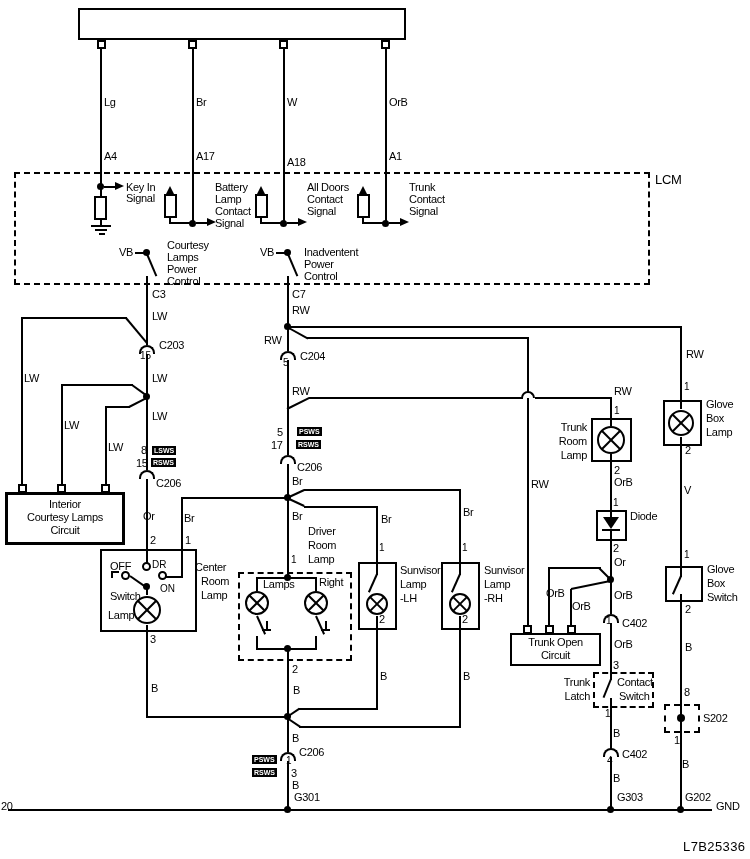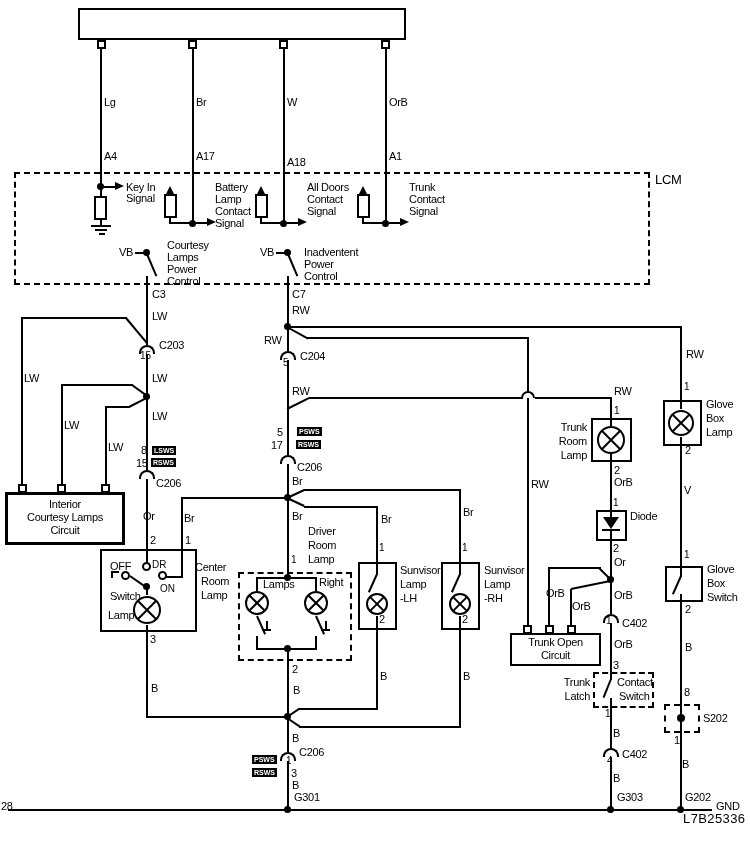--- a/index.html
+++ b/index.html
@@ -455,21 +455,21 @@
   <span class="lbl" style="left:706px;top:398px">Glove</span>
   <span class="lbl" style="left:706px;top:412px">Box</span>
   <span class="lbl" style="left:706px;top:426px">Lamp</span>
   <span class="lbl" style="left:685px;top:444px">2</span>
   <span class="pn" style="left:684px;top:549px">1</span>
   <span class="lbl" style="left:707px;top:563px">Glove</span>
   <span class="lbl" style="left:707px;top:577px">Box</span>
   <span class="lbl" style="left:707px;top:591px">Switch</span>
   <span class="lbl" style="left:685px;top:603px">2</span>
 
-  <span class="lbl" style="left:1px;top:800px">28</span>
+  <span class="lbl" style="left:1px;top:800px">20</span>
   <span class="lbl" style="left:294px;top:791px">G301</span>
   <span class="lbl" style="left:617px;top:791px">G303</span>
   <span class="lbl" style="left:685px;top:791px">G202</span>
   <span class="lbl" style="left:716px;top:800px">GND</span>
 
-  <span class="lbl big" style="left:683px;top:812px;letter-spacing:0.4px">L7B25336</span>
+  <span class="lbl big" style="left:683px;top:840px;letter-spacing:0.4px">L7B25336</span>
 
 </div>
 
 </body></html>

